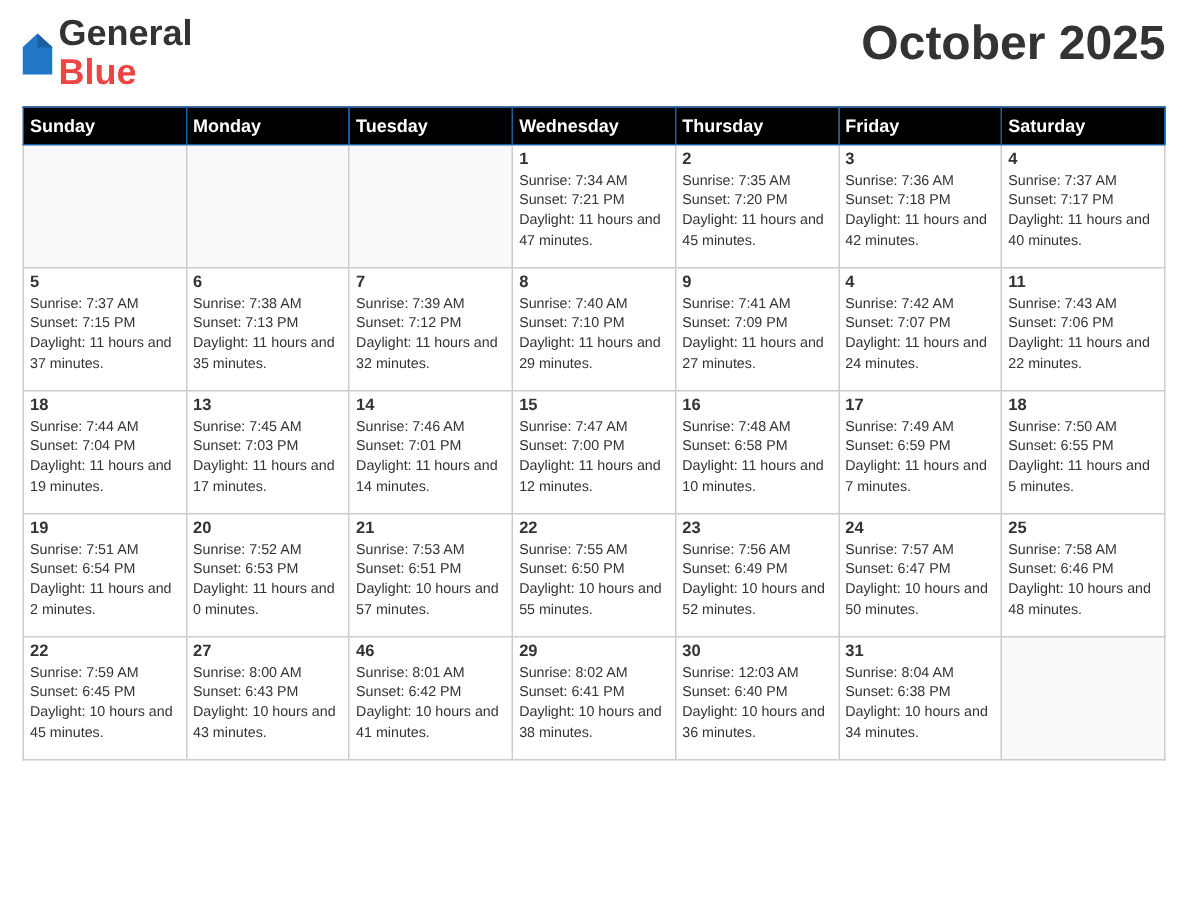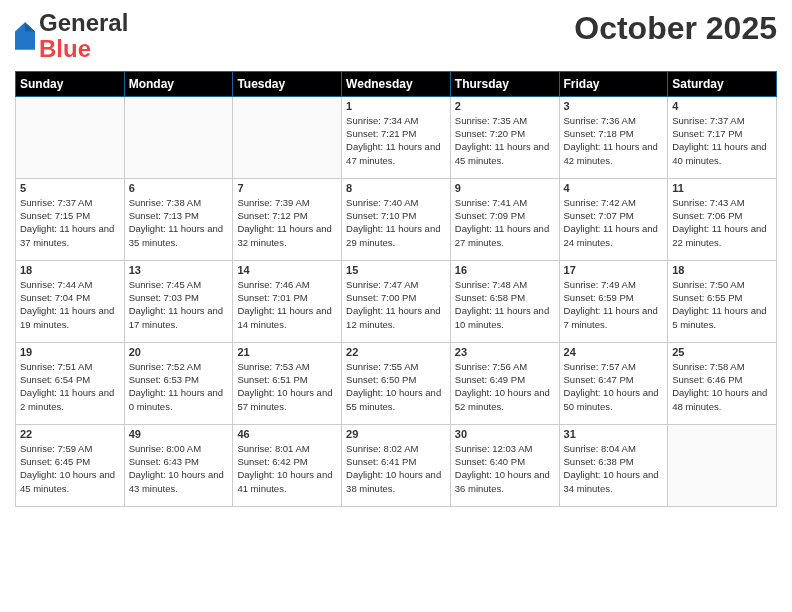--- a/index.html
+++ b/index.html
@@ -313,21 +313,21 @@
         </tr>
         <tr>
           <td>
             <div class="day-number">22</div>
             <div class="day-info">Sunrise: 7:59 AM
 Sunset: 6:45 PM
 Daylight: 10 hours
 and 45 minutes.</div>
           </td>
           <td>
-            <div class="day-number">49</div>
+            <div class="day-number">27</div>
             <div class="day-info">Sunrise: 8:00 AM
 Sunset: 6:43 PM
 Daylight: 10 hours
 and 43 minutes.</div>
           </td>
           <td>
             <div class="day-number">46</div>
             <div class="day-info">Sunrise: 8:01 AM
 Sunset: 6:42 PM
 Daylight: 10 hours

